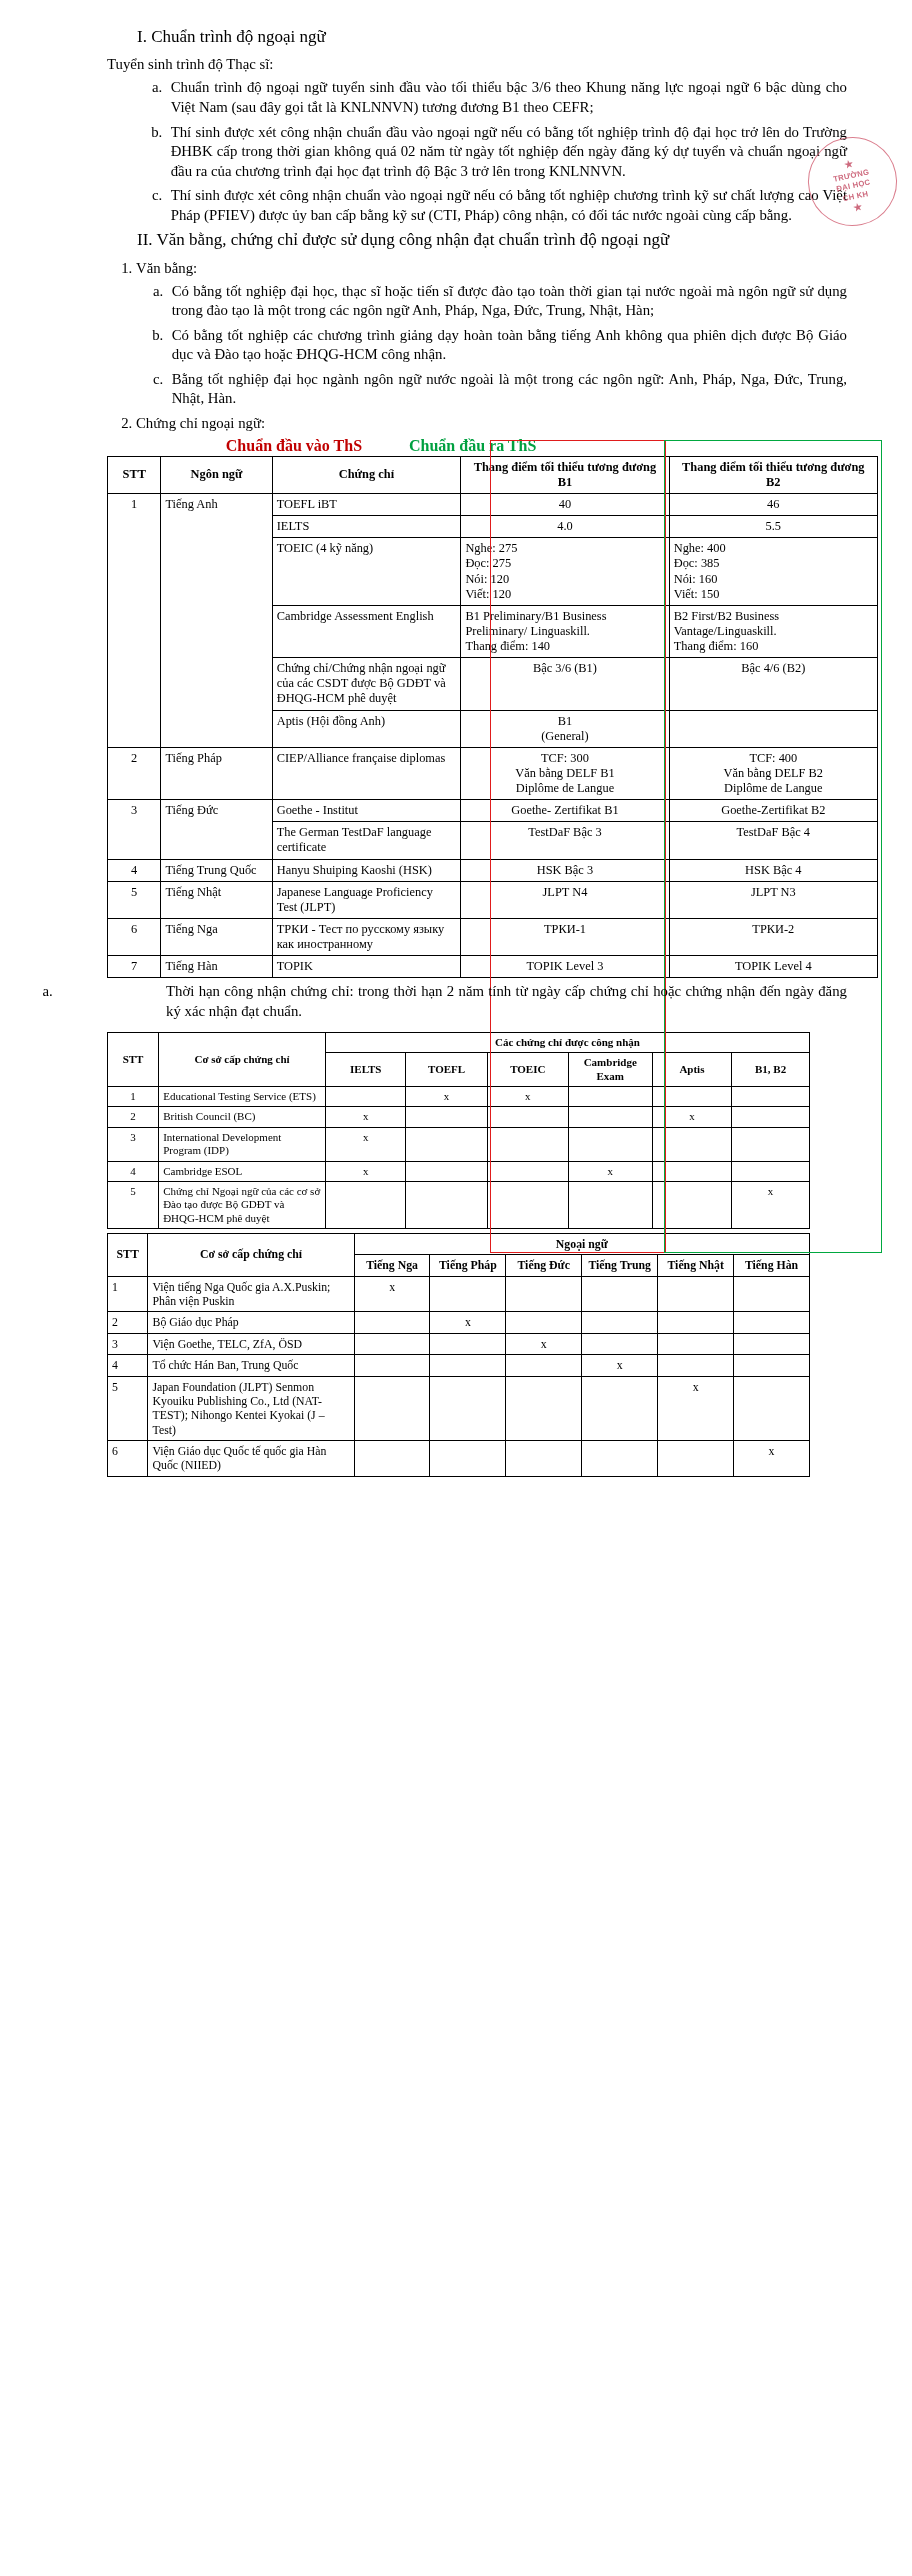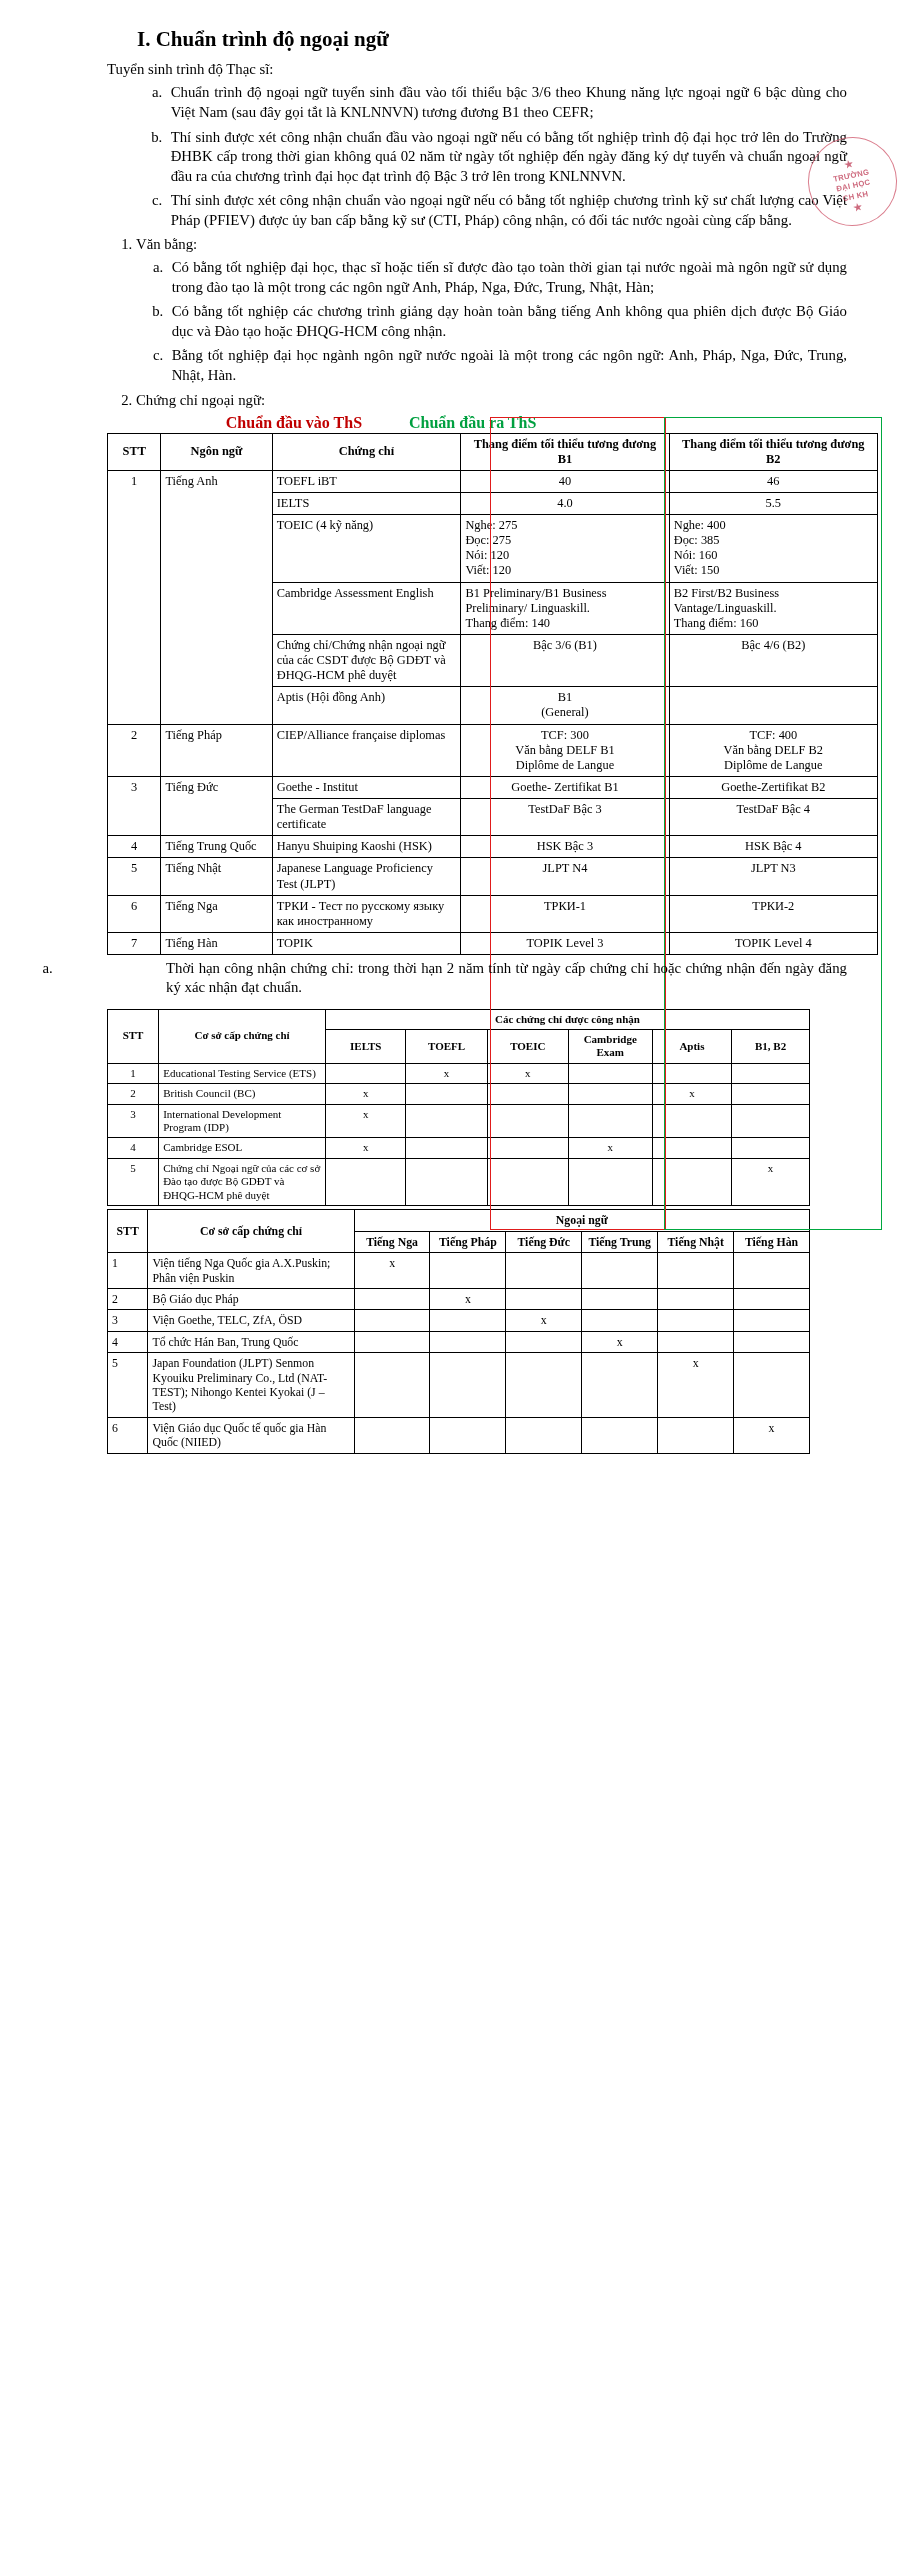--- a/index.html
+++ b/index.html
@@ -14,22 +14,22 @@
     width:913px;
     min-height:2576px;
     padding:0;
     box-sizing:border-box;
   }
   .content{
     padding:27px 66px 23.6px 66px;
     box-sizing:border-box;
   }
   h2.sec{
-    font-size:21px;
-    font-weight:bold;
+    font-size:17px;
+    font-weight:normal;
     margin:0 0 8.3px 0;
     text-indent:0;
   }
   .sec-indent{ padding-left:71px; }
   p.para{
     font-size:14.8px;
     line-height:1.33;
     margin:0 0 3.5px 0;
     text-align:justify;
   }
@@ -175,20 +175,21 @@
   <div class="content">
 
     <h2 class="sec sec-indent">I. Chuẩn trình độ ngoại ngữ</h2>
     <p class="para lvl1">Tuyển sinh trình độ Thạc sĩ:</p>
     <ol class="alpha">
       <li>Chuẩn trình độ ngoại ngữ tuyển sinh đầu vào tối thiểu bậc 3/6 theo Khung năng lực ngoại ngữ 6 bậc dùng cho Việt Nam (sau đây gọi tắt là KNLNNVN) tương đương B1 theo CEFR;</li>
       <li>Thí sinh được xét công nhận chuẩn đầu vào ngoại ngữ nếu có bằng tốt nghiệp trình độ đại học trở lên do Trường ĐHBK cấp trong thời gian không quá 02 năm từ ngày tốt nghiệp đến ngày đăng ký dự tuyển và chuẩn ngoại ngữ đầu ra của chương trình đại học đạt trình độ Bậc 3 trở lên trong KNLNNVN.</li>
       <li>Thí sinh được xét công nhận chuẩn vào ngoại ngữ nếu có bằng tốt nghiệp chương trình kỹ sư chất lượng cao Việt Pháp (PFIEV) được ủy ban cấp bằng kỹ sư (CTI, Pháp) công nhận, có đối tác nước ngoài cùng cấp bằng.</li>
     </ol>
 
+    <h2 class="sec sec-indent">II. Văn bằng, chứng chỉ được sử dụng công nhận đạt chuẩn trình độ ngoại ngữ</h2>
     <ol class="num">
       <li>
         <span>Văn bằng:</span>
         <ol class="alpha" style="padding-left:31px;margin-top:3.5px;">
           <li>Có bằng tốt nghiệp đại học, thạc sĩ hoặc tiến sĩ được đào tạo toàn thời gian tại nước ngoài mà ngôn ngữ sử dụng trong đào tạo là một trong các ngôn ngữ Anh, Pháp, Nga, Đức, Trung, Nhật, Hàn;</li>
           <li>Có bằng tốt nghiệp các chương trình giảng dạy hoàn toàn bằng tiếng Anh không qua phiên dịch được Bộ Giáo dục và Đào tạo hoặc ĐHQG-HCM công nhận.</li>
           <li>Bằng tốt nghiệp đại học ngành ngôn ngữ nước ngoài là một trong các ngôn ngữ: Anh, Pháp, Nga, Đức, Trung, Nhật, Hàn.</li>
         </ol>
       </li>
       <li>
@@ -444,21 +445,21 @@
           <td>Tổ chức Hán Ban, Trung Quốc</td>
           <td class="ctr mid"></td>
           <td class="ctr mid"></td>
           <td class="ctr mid"></td>
           <td class="ctr mid">x</td>
           <td class="ctr mid"></td>
           <td class="ctr mid"></td>
         </tr>
         <tr>
           <td class="mid">5</td>
-          <td style="white-space:pre-line;">Japan Foundation (JLPT) Senmon Kyouiku Preliminary Co., Ltd (NAT-TEST); Nihongo Kentei Kyokai (J – Test)</td>
+          <td style="white-space:pre-line;">Japan Foundation (JLPT) Senmon Kyouiku Publishing Co., Ltd (NAT-TEST); Nihongo Kentei Kyokai (J – Test)</td>
           <td class="ctr mid"></td>
           <td class="ctr mid"></td>
           <td class="ctr mid"></td>
           <td class="ctr mid"></td>
           <td class="ctr mid">x</td>
           <td class="ctr mid"></td>
         </tr>
         <tr>
           <td class="mid">6</td>
           <td>Viện Giáo dục Quốc tế quốc gia Hàn Quốc (NIIED)</td>

